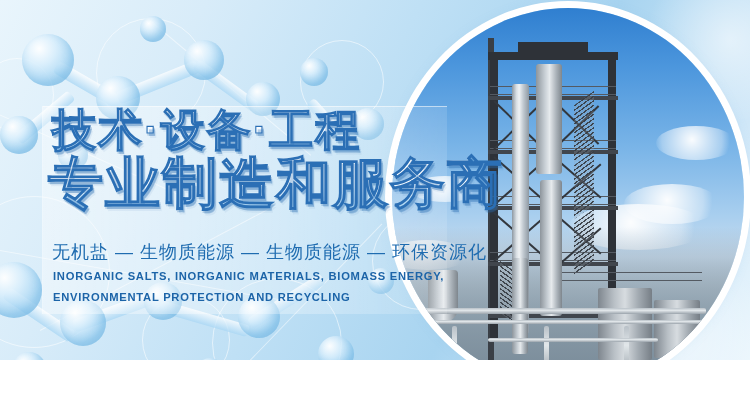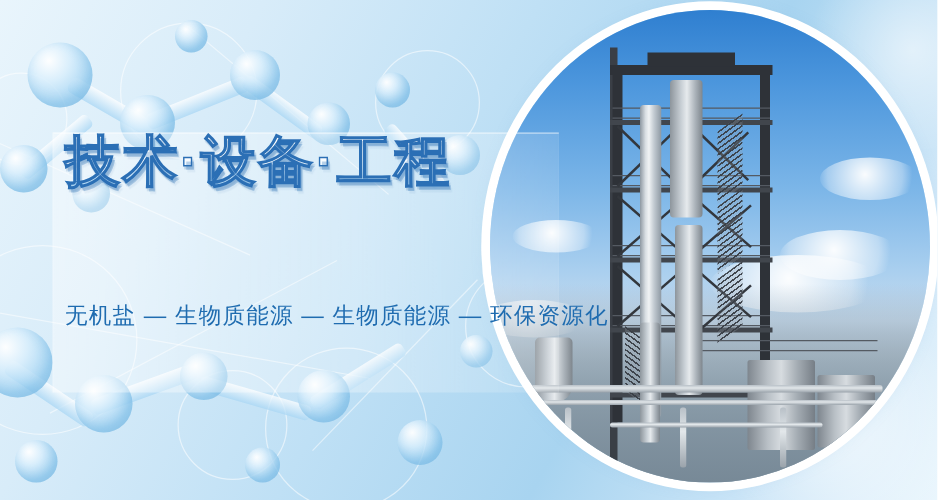--- a/index.html
+++ b/index.html
@@ -3,21 +3,21 @@
 <meta charset="utf-8">
 <style>
   html, body {
     margin: 0;
     padding: 0;
     background: #ffffff;
   }
   #banner {
     position: relative;
     width: 750px;
-    height: 400px;
+    height: 360px;
     overflow: hidden;
     font-family: "Liberation Sans", "DejaVu Sans", sans-serif;
     background: linear-gradient(118deg, #e9f5fc 0%, #d8ecf9 22%, #bfe0f5 45%, #a8d4f0 66%, #cfe7f8 86%, #eaf6fd 100%);
   }
 
   
   .bg-art {
     position: absolute;
     inset: 0;
     overflow: hidden;
@@ -324,18 +324,20 @@
       <div class="pipe" style="left:232px; top:318px; width:5px;  height:48px;"></div>
       <div class="pipe" style="left:96px;  top:330px; width:170px; height:4px;"></div>
       <div class="rail" style="left:170px; top:264px; width:140px;"></div>
     </div>
   </div>
 
   <div class="text-panel"></div>
 
   <div class="headline">
     <div class="hl-line hl-1">技术·设备·工程</div>
+    <div class="hl-line hl-2">专业制造和服务商</div>
   </div>
 
   <div class="sub-cn">无机盐 —  生物质能源 — 生物质能源 — 环保资源化</div>
 
+  <div class="sub-en">INORGANIC SALTS, INORGANIC MATERIALS, BIOMASS ENERGY, ENVIRONMENTAL PROTECTION AND RECYCLING</div>
 
 </div>
 
 </body></html>

